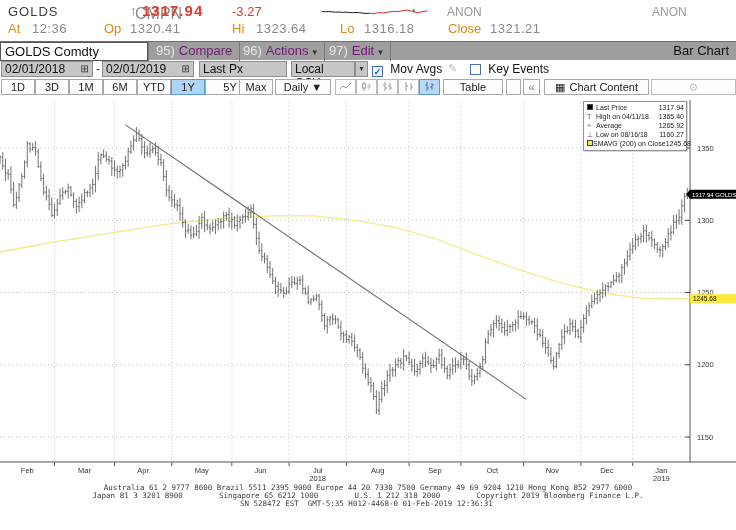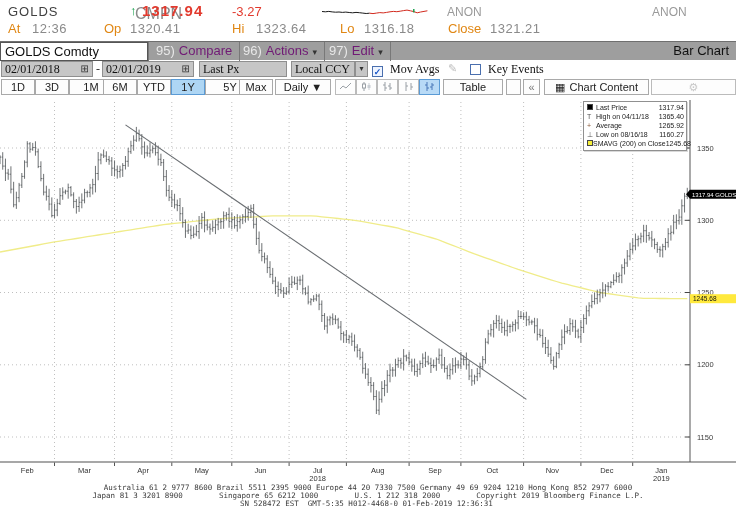--- a/index.html
+++ b/index.html
@@ -33,21 +33,21 @@
   #security-box { position:absolute; left:0; top:0; width:148px; height:19px; background:#fff; border:1px solid #555; font-size:13px; padding:1px 4px; color:#111; }
   .tb-btn { position:absolute; top:0; height:19px; font-size:13px; line-height:18px; padding:0 7px; border-right:1px solid #787878; cursor:default; }
   .tb-btn .num { color:#e8e8e8; margin-right:4px; }
   .tb-btn .lbl { color:#701a75; }
   .tb-btn .caret { color:#333; font-size:9px; margin-left:4px;}
   #tb-compare{ left:148px; border-left:1px solid #787878;}
   #tb-actions{ left:236px; }
   #tb-edit{ left:322px; }
   #chart-type-label { position:absolute; right:7px; top:0; font-size:13px; line-height:18px; color:#111; }
   
-  #controls-row { position:absolute; left:0; top:61px; width:736px; height:17px; background:#fff; font-size:12px;font-family:Liberation Serif, serif; }
+  #controls-row { position:absolute; left:0; top:61px; width:736px; height:17px; background:#fff; font-size:12px; }
   .ctl { position:absolute; top:0; height:16px; background:#c6c6c6; border:1px solid #8f8f8f; color:#111; line-height:14px; padding:0 3px; }
   .cal { float:right; margin-left:3px; color:#333; font-size:10px; line-height:14px;}
   #date-from { left:1px; width:92px; }
   #date-dash { position:absolute; left:96px; top:1px; color:#333;}
   #date-to   { left:102px; width:92px; }
   #field-btn { left:199px; width:88px; }
   #ccy-btn   { left:291px; width:64px; }
   #ccy-caret { left:355px; width:13px; color:#333; font-size:8px; text-align:center;}
   .cbwrap { position:absolute; top:1px; height:14px; }
   .cb { display:inline-block; width:11px; height:11px; border:1px solid #4a6fae; background:#fff; vertical-align:-2px; text-align:center; line-height:10px; font-size:9px; color:#1a57c2; }
@@ -142,21 +142,21 @@
     <span id="pencil">✎</span>
     <div class="cbwrap" id="key-events">
       <span class="cb" id="cb-key"></span>
       <span class="cblabel">Key Events</span>
     </div>
   </div>
 
   <div id="tabs-row">
       <div class="tab" style="left:1px;width:34px">1D</div>
       <div class="tab" style="left:35px;width:34px">3D</div>
-      <div class="tab" style="left:69px;width:44px">1M</div>
+      <div class="tab" style="left:69px;width:34px">1M</div>
       <div class="tab" style="left:103px;width:34px">6M</div>
       <div class="tab" style="left:137px;width:34px">YTD</div>
       <div class="tab active" style="left:171px;width:34px">1Y</div>
       <div class="tab" style="left:205px;width:50px">5Y</div>
       <div class="tab" style="left:239px;width:34px">Max</div>
       <div class="tab" style="left:275px;width:56px">Daily ▼</div>
       <div class="icon-btn" style="left:335px"><svg width="13" height="9">
           <polyline points="1,7 4,4 7,6 12,1" fill="none" stroke="#9aa0a6" stroke-width="1"></polyline>
         </svg></div>
       <div class="icon-btn" style="left:356px"><svg width="13" height="9">

